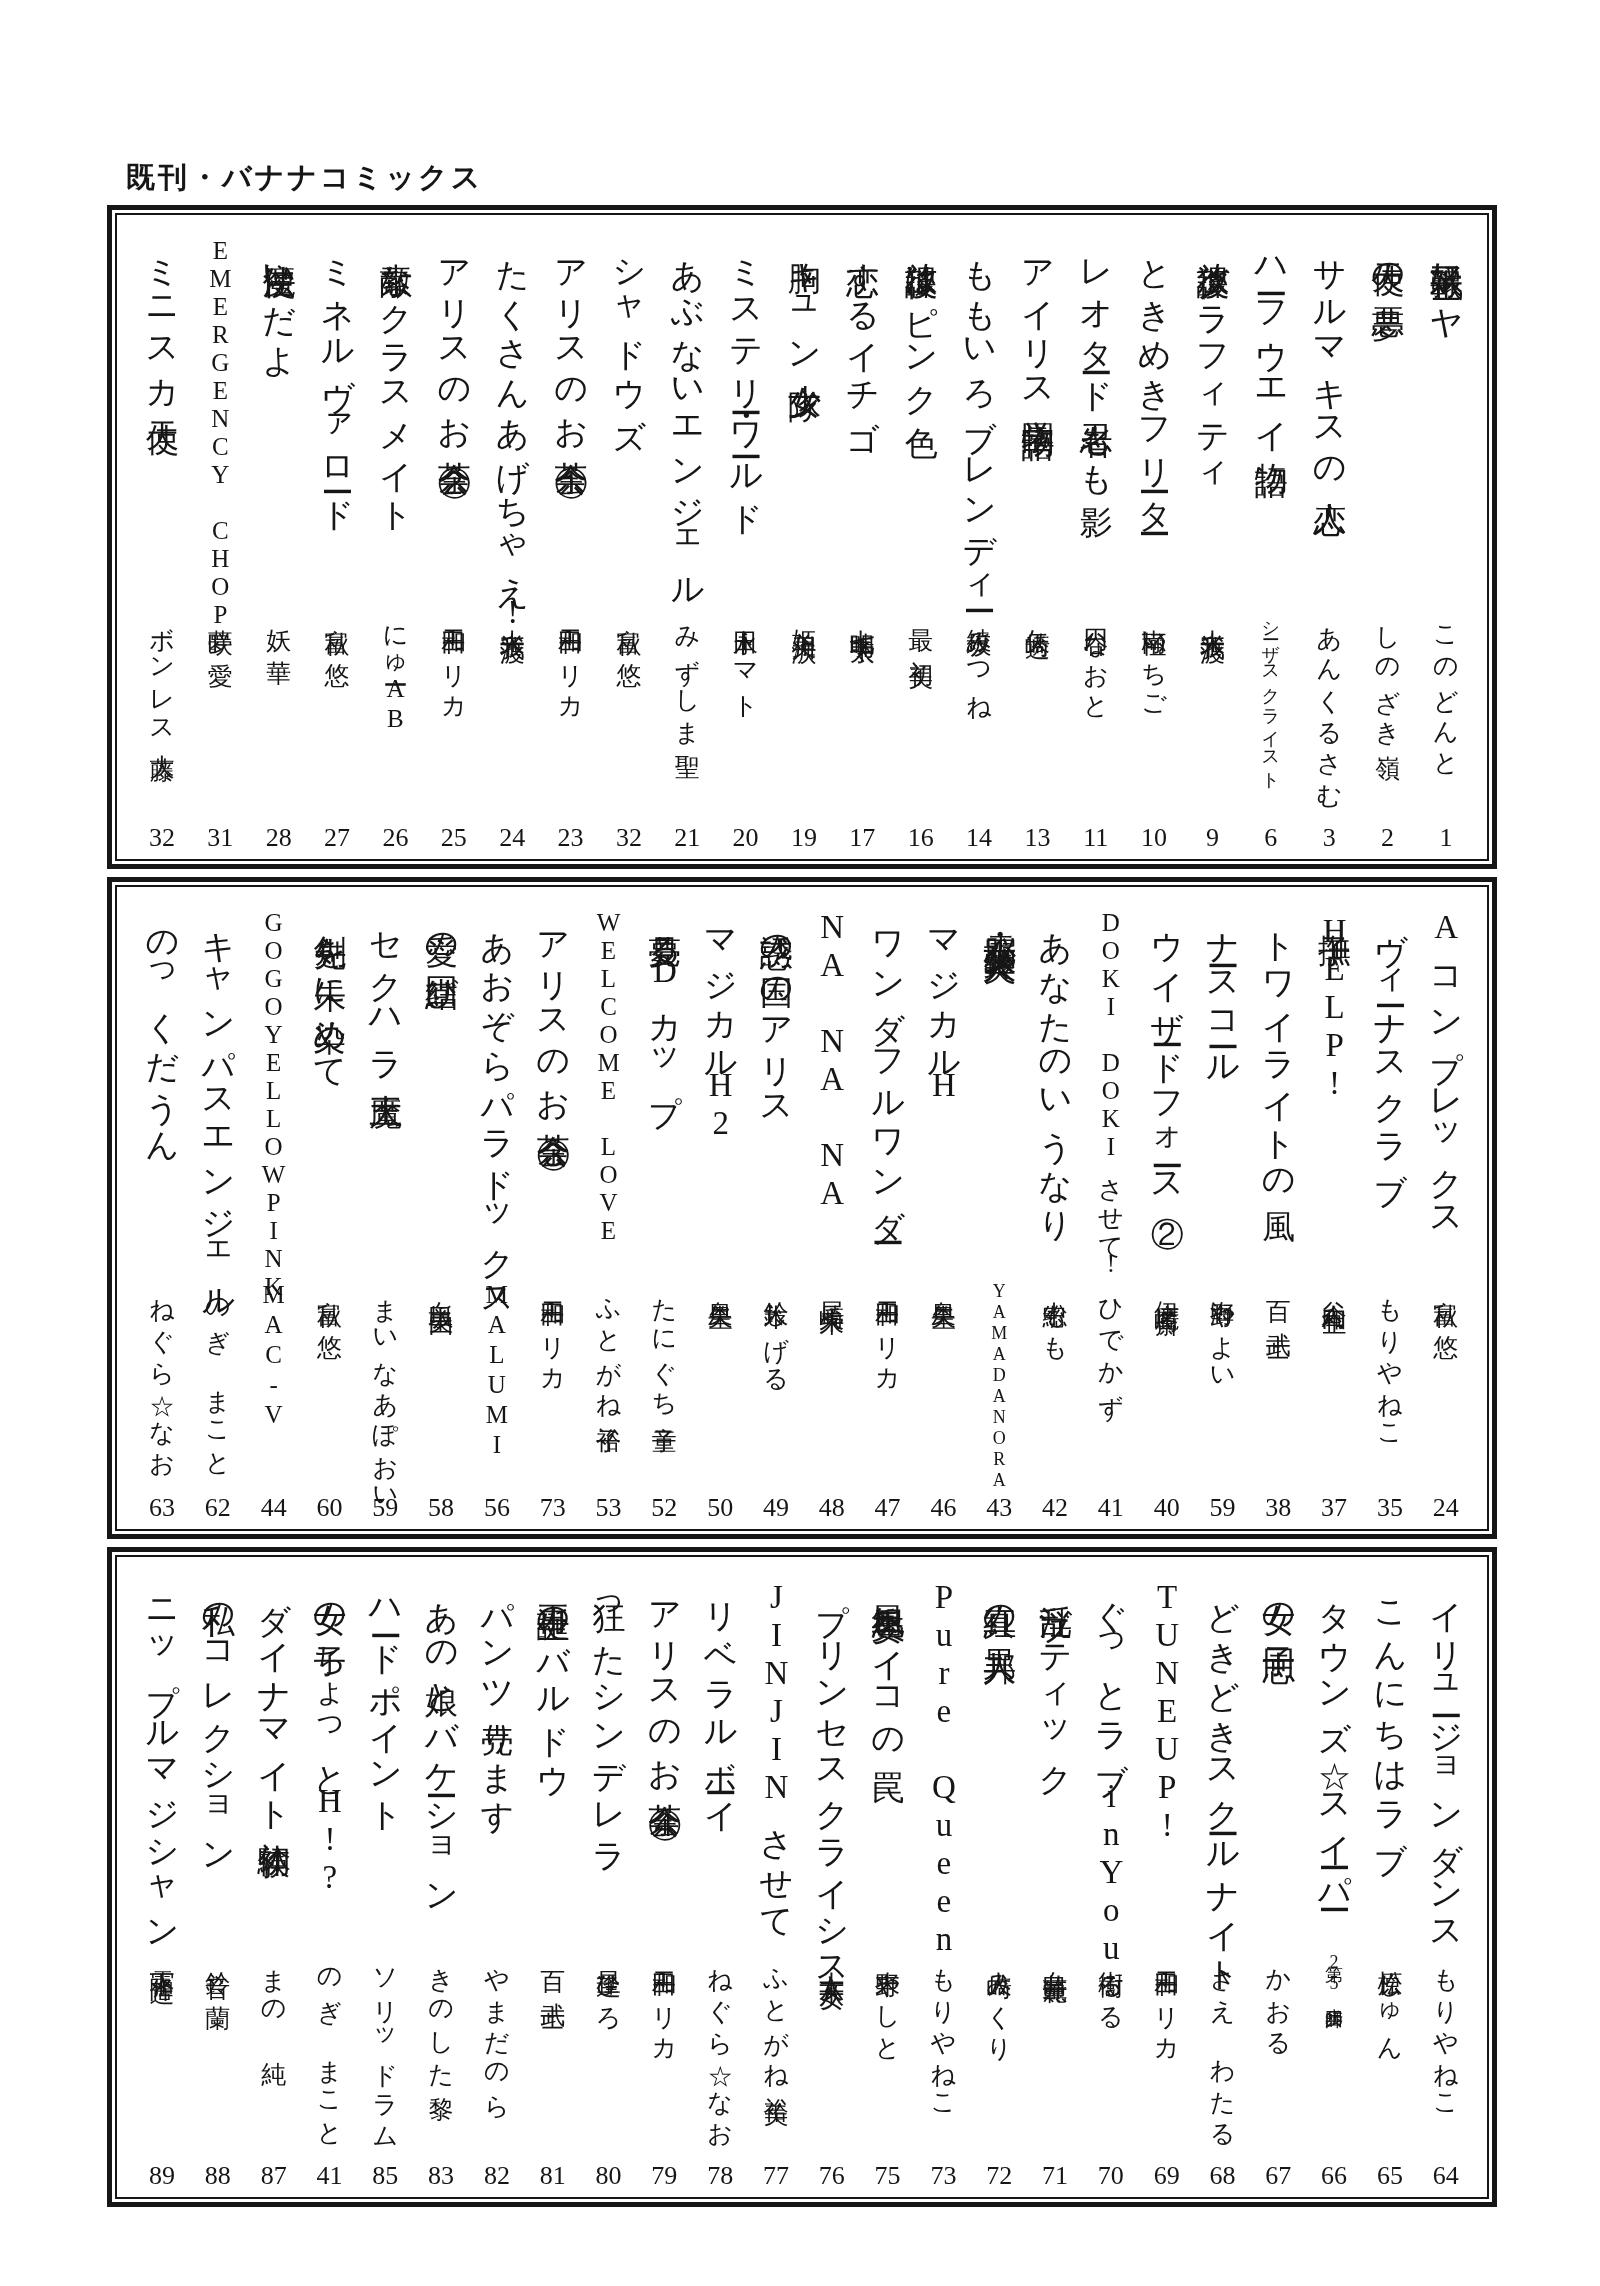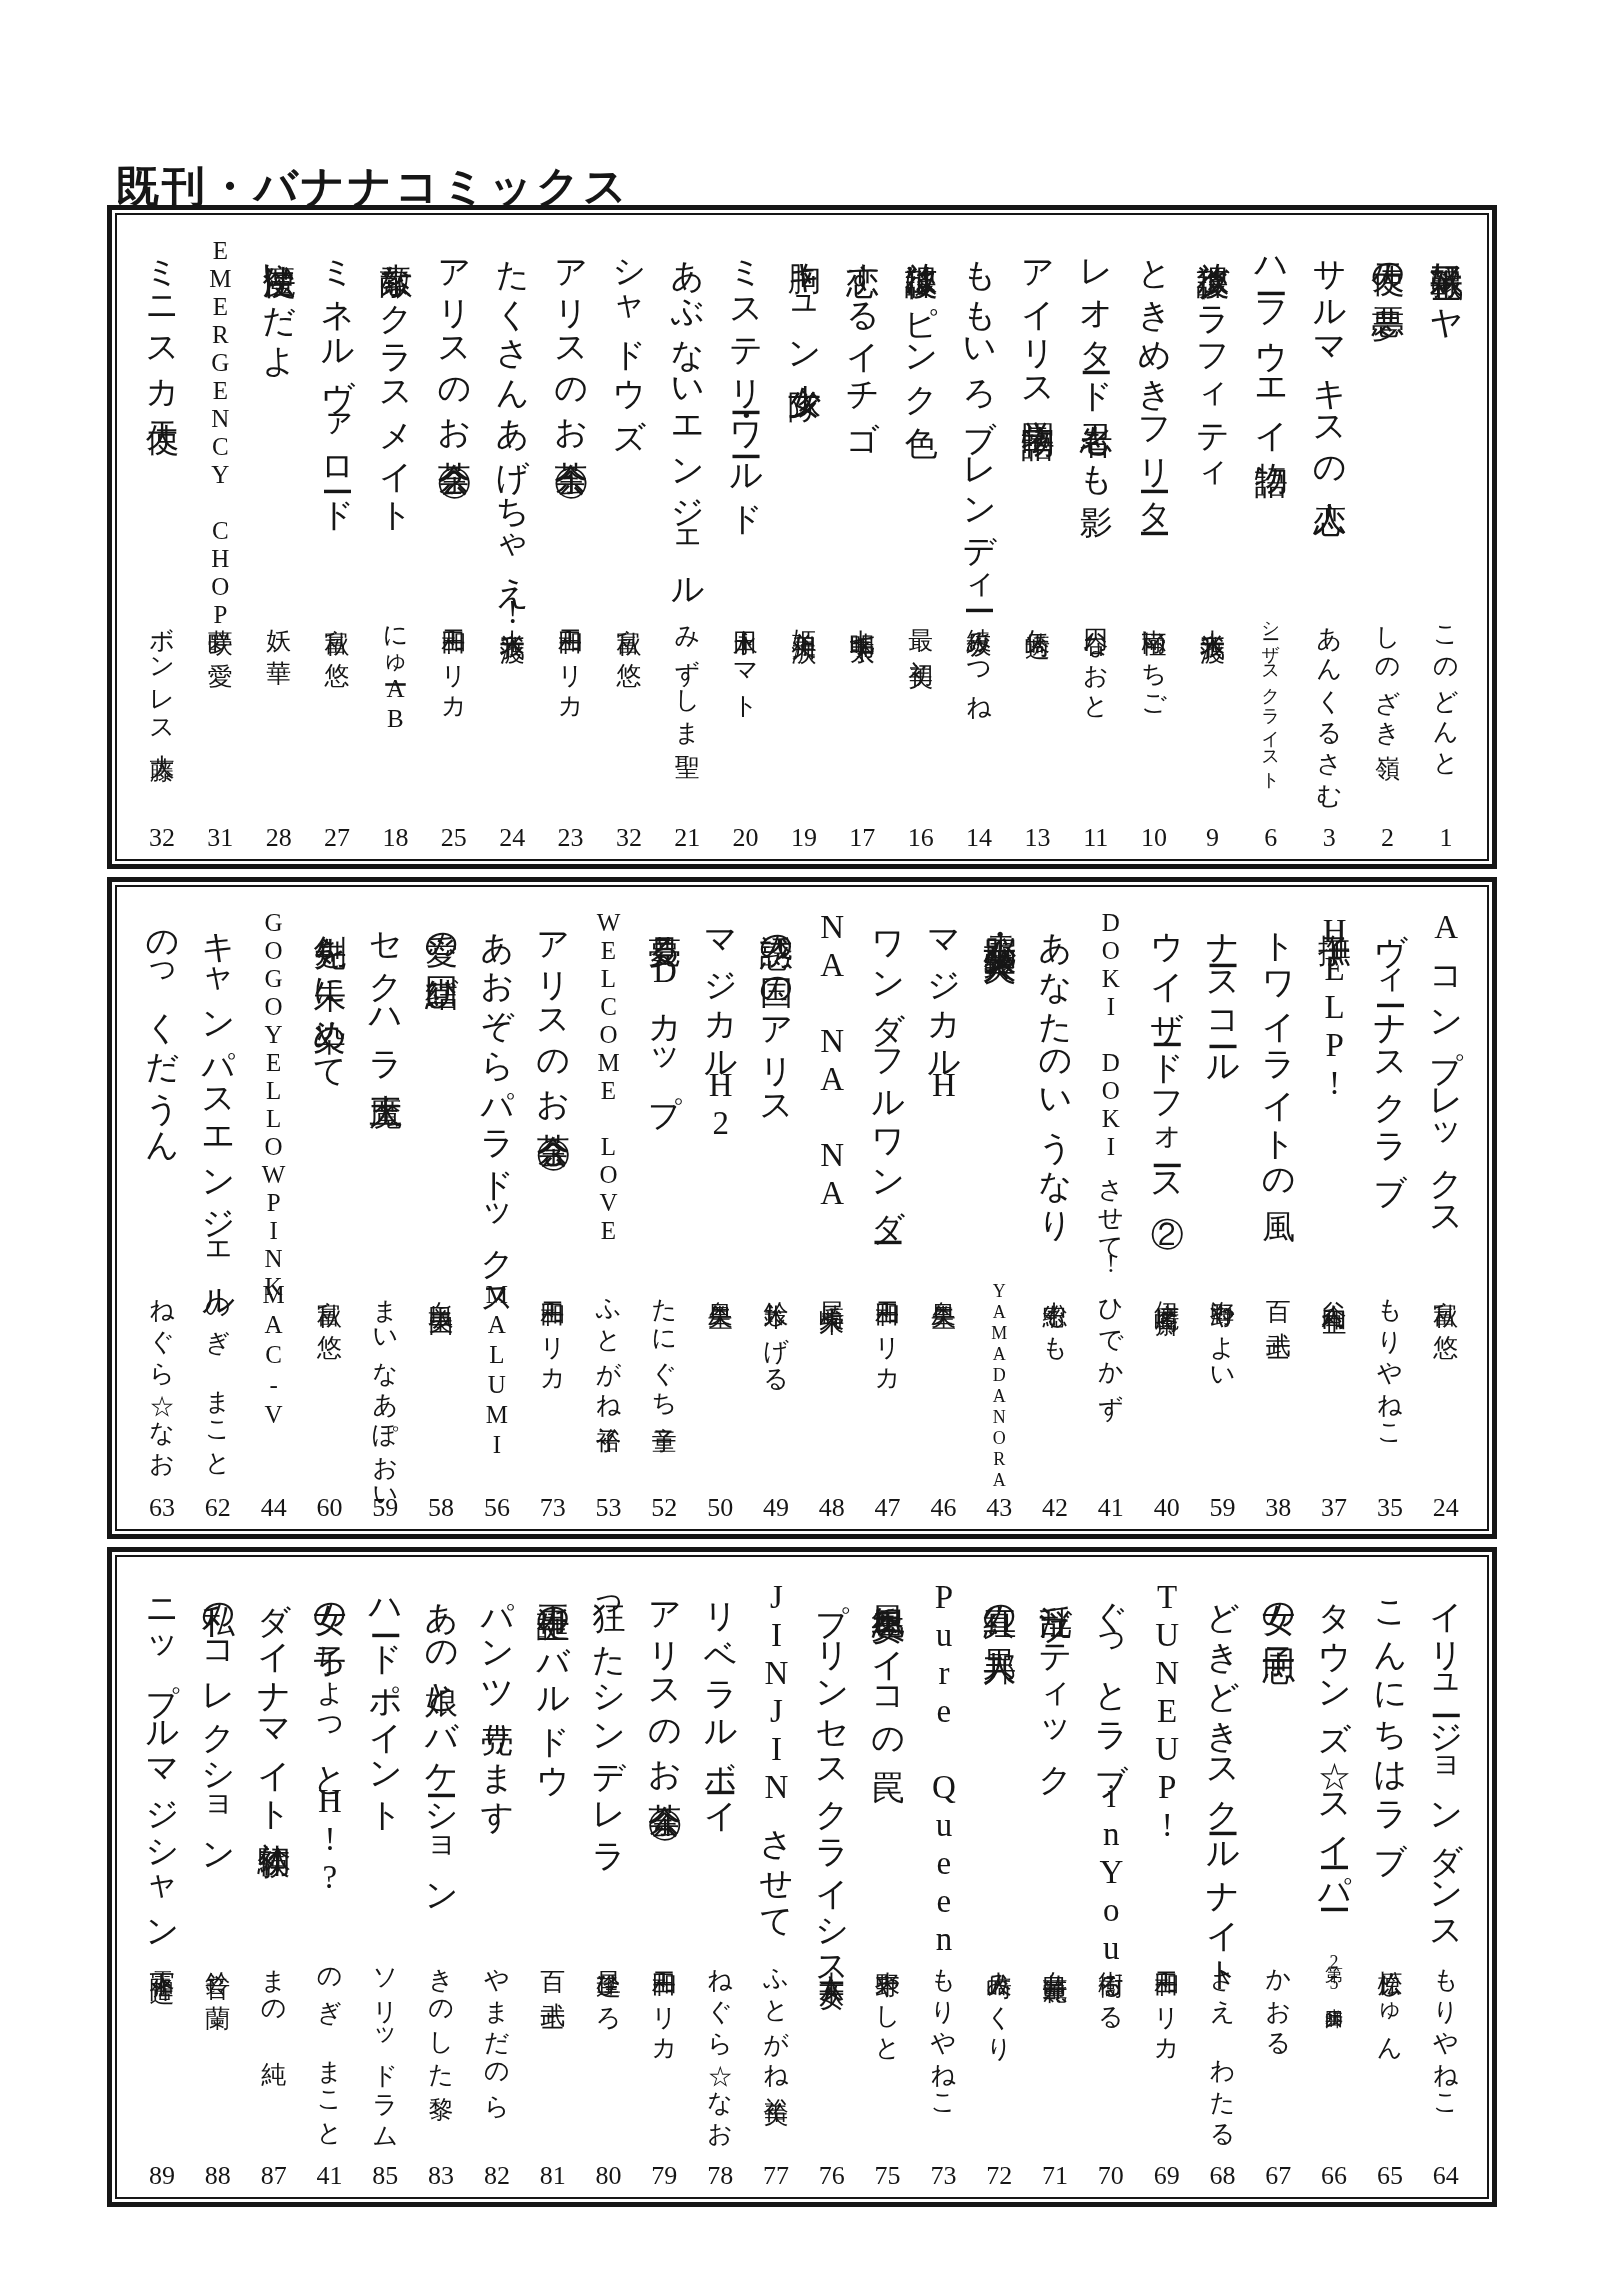--- a/index.html
+++ b/index.html
@@ -5,22 +5,22 @@
   html,body{margin:0;padding:0;}
   body{
     position:relative;
     width:1600px;height:2286px;
     background:#ffffff;
     color:#161616;
     font-family:"Liberation Serif","DejaVu Serif",serif;
     overflow:hidden;
   }
   .page-title{
-    position:absolute;left:116px;top:158px;
-    font-size:43px;font-weight:700;letter-spacing:3px;
+    position:absolute;left:126px;top:158px;
+    font-size:29px;font-weight:700;letter-spacing:3px;
     font-family:Liberation Mono, monospace;
   }
   .box{
     position:absolute;left:107px;width:1390px;
     box-sizing:border-box;
     border:5px solid #161616;
     padding:3px;
     background:#ffffff;
   }
   #box-0{top:205px;height:664px;}
@@ -152,21 +152,21 @@
           <div class="num">24</div>
         </div>
         <div class="col">
           <div class="title">アリスのお茶会②</div>
           <div class="author">和田エリカ</div>
           <div class="num">25</div>
         </div>
         <div class="col">
           <div class="title">素敵なクラスメイト</div>
           <div class="author">にゅーAB</div>
-          <div class="num">18</div>
+          <div class="num">26</div>
         </div>
         <div class="col">
           <div class="title">ミネルヴァロード</div>
           <div class="author">富秋　悠</div>
           <div class="num">27</div>
         </div>
         <div class="col">
           <div class="title">魔法使いだよ</div>
           <div class="author">妖　華</div>
           <div class="num">28</div>

